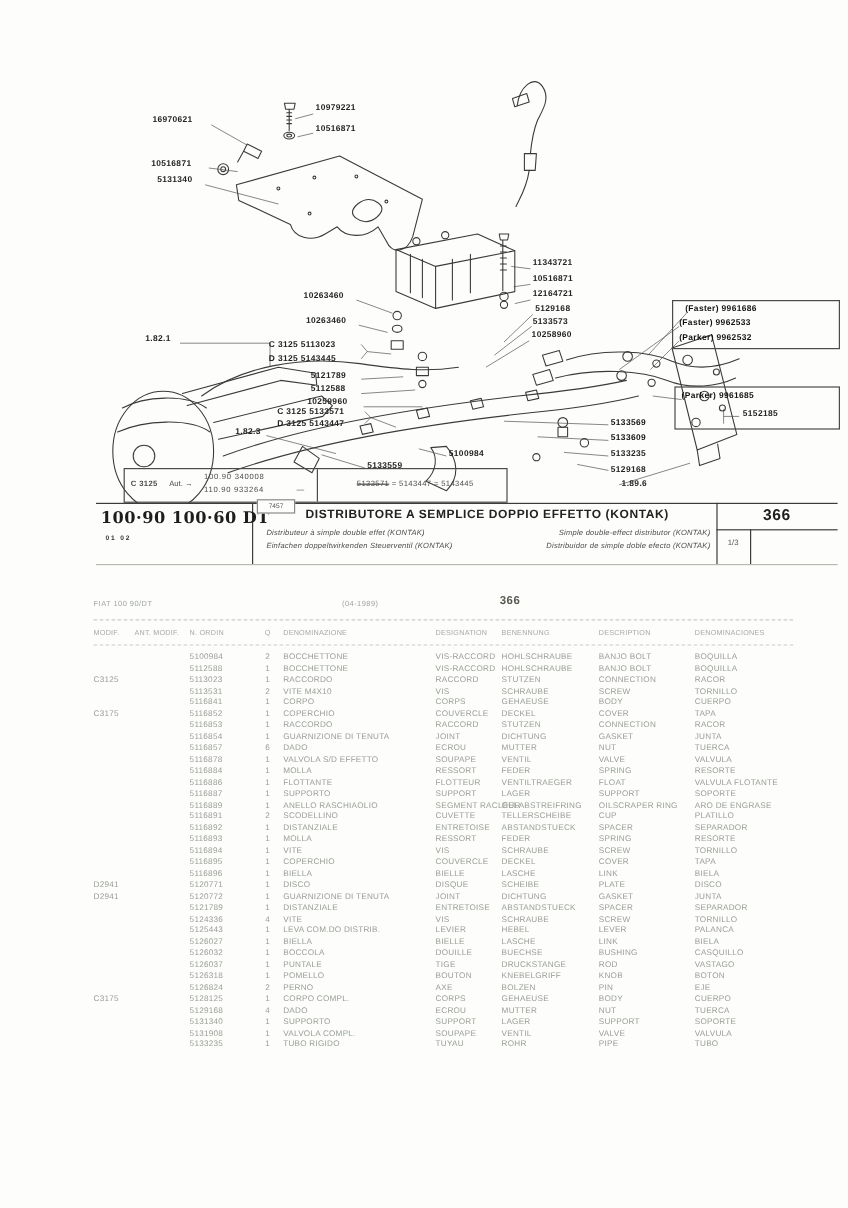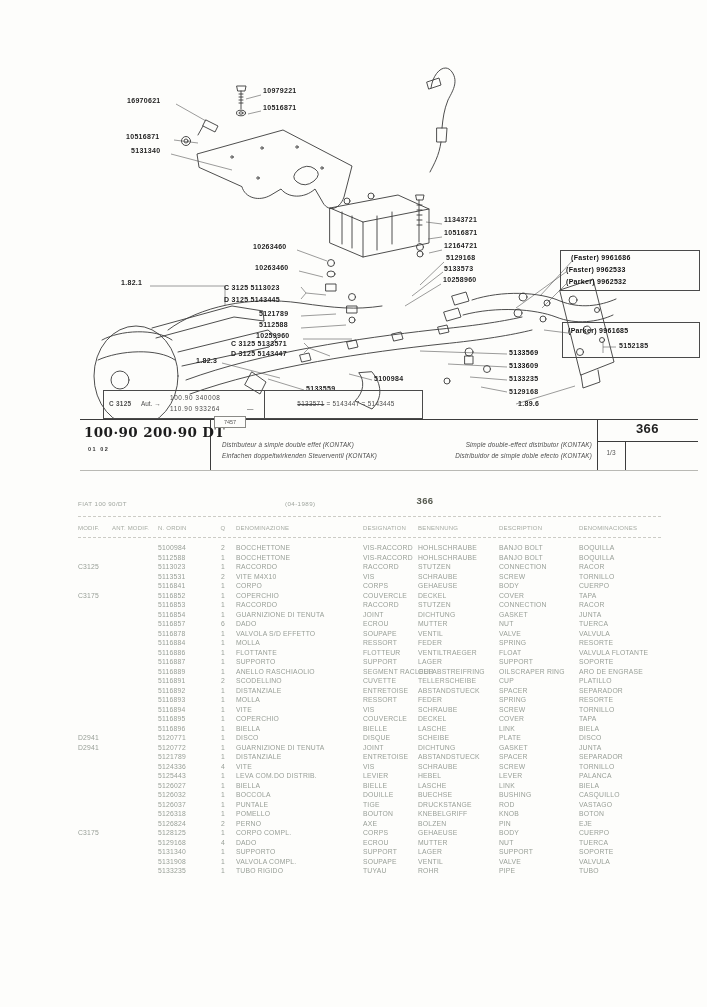--- a/index.html
+++ b/index.html
@@ -189,23 +189,24 @@
     <span class="repl"><span class="strike">5133571</span> <span>= 5143447 = 5143445</span></span>
   </div>
 
   <div class="rule" style="left:80px;top:419px;width:618px;height:1px;"></div>
   <div class="rule" style="left:210px;top:419px;width:1px;height:51px;"></div>
   <div class="rule" style="left:597px;top:419px;width:1px;height:51px;"></div>
   <div class="rule" style="left:597px;top:441px;width:101px;height:1px;"></div>
   <div class="rule" style="left:625px;top:441px;width:1px;height:29px;"></div>
   <div class="rule light" style="left:80px;top:470px;width:618px;height:1px;"></div>
 
-  <div class="models">100·90 200·90 DT</div>
+  <div class="models">100·90 100·60 DT</div>
   <div class="models-code">01 02</div>
   <div class="tag">7457</div>
+  <div class="ttl">DISTRIBUTORE A SEMPLICE DOPPIO EFFETTO (KONTAK)</div>
   <div class="sub fr">Distributeur à simple double effet (KONTAK)</div>
   <div class="sub de">Einfachen doppeltwirkenden Steuerventil (KONTAK)</div>
   <div class="sub en">Simple double-effect distributor (KONTAK)</div>
   <div class="sub es">Distribuidor de simple doble efecto (KONTAK)</div>
   <div class="secnum">366</div>
   <div class="sheet">1/3</div>
 
   <div class="tmeta model">FIAT 100 90/DT</div>
   <div class="tmeta edition">(04-1989)</div>
   <div class="tmeta section">366</div>

